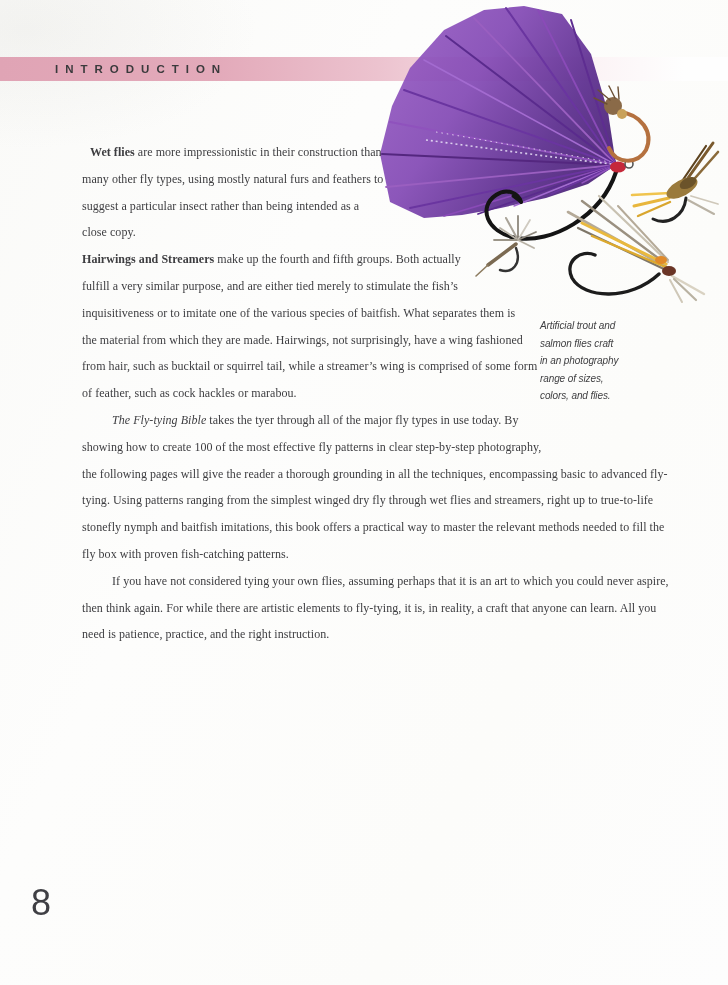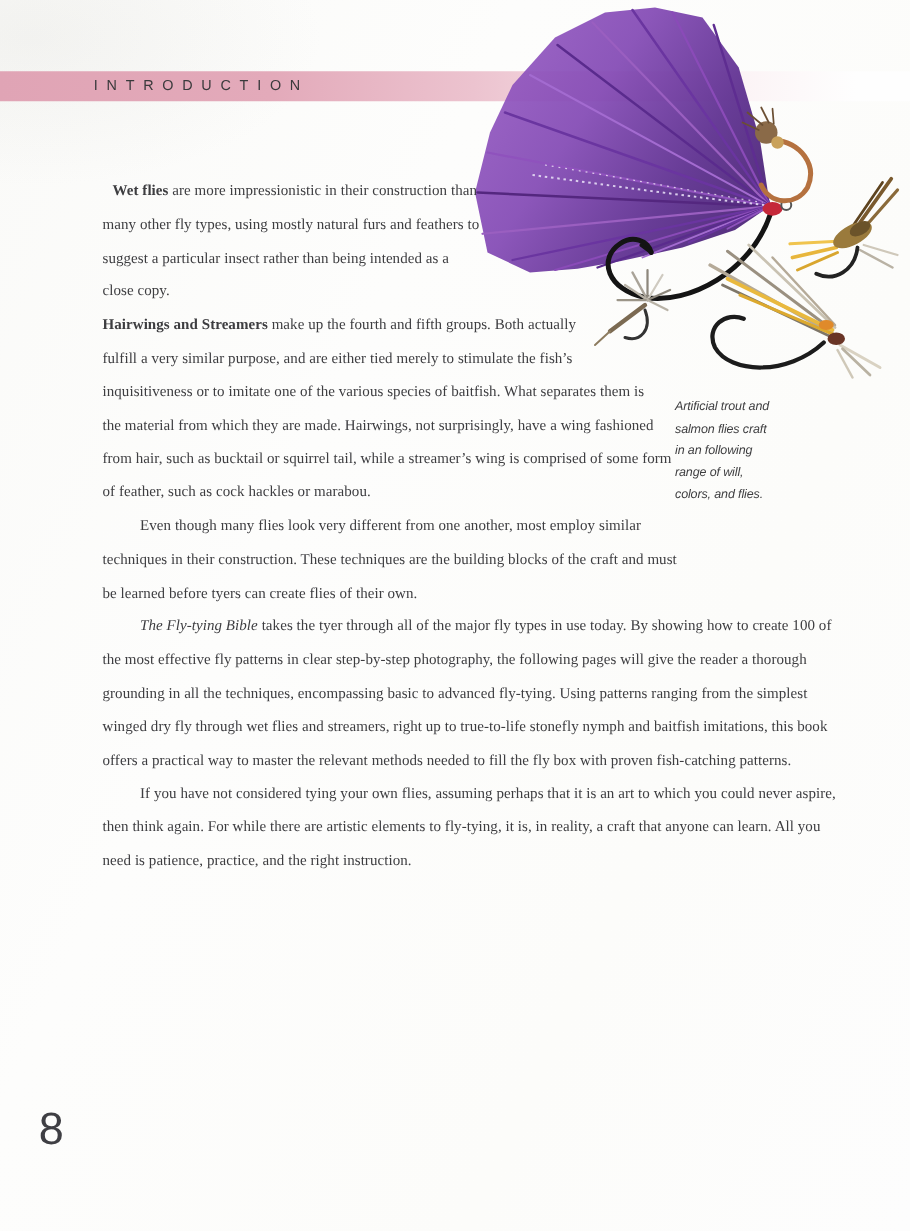--- a/index.html
+++ b/index.html
@@ -10,22 +10,22 @@
   }
   .page::before{ 
     content:"";position:absolute;left:0;top:0;width:260px;height:150px;
     background:radial-gradient(ellipse at 10% 20%, rgba(205,205,200,0.18), rgba(255,255,255,0) 70%);
   }
   .header-bar{
     position:absolute;left:0;top:57px;width:728px;height:24px;
     background:linear-gradient(to right,#e0a4b5 0%,#e3aaba 30%,#ecc3cf 52%,#f6dde4 68%,#fcf4f6 82%,#fefefe 94%);
   }
   .header-bar .label{
-    display:inline-block;margin-left:75px;line-height:24px;
-    font-size:11.5px;font-weight:400;letter-spacing:7px;color:#3a3a3c;
+    display:inline-block;margin-left:55px;line-height:24px;
+    font-size:11.5px;font-weight:700;letter-spacing:7px;color:#3a3a3c;
   }
   .flies{position:absolute;left:366px;top:2px;width:362px;height:308px;}
   .caption{
     position:absolute;left:540px;top:317px;width:130px;
     font-style:italic;font-size:10px;line-height:17.6px;color:#3e3e40;
     letter-spacing:-0.1px;
   }
   .text-flow{
     position:absolute;left:82px;top:139px;width:588px;
     font-size:12px;line-height:26.8px;color:#3d3d40;letter-spacing:0.05px;font-family:Liberation Serif, serif;
@@ -150,36 +150,35 @@
       </g>
       <ellipse cx="295" cy="258" rx="6" ry="4" fill="#e08a2a"></ellipse>
       <ellipse cx="303" cy="269" rx="7" ry="5" fill="#6a3526"></ellipse>
       <path d="M293,272 C264,299 218,297 206,276 C198,259 215,247 229,253" fill="none" stroke="#1c1c1c" stroke-width="3.4" stroke-linecap="round"></path>
     </g>
   </svg>
 
   <div class="caption">
     <div>Artificial trout and</div>
     <div>salmon flies craft</div>
-    <div>in an following</div>
-    <div>range of will,</div>
+    <div>in an photography</div>
+    <div>range of sizes,</div>
     <div>colors, and flies.</div>
   </div>
 
   <div class="text-flow">
     <div class="sp sp1"></div>
     <div class="sp sp2"></div>
     <div class="sp sp3"></div>
     <div class="sp sp4"></div>
 
     <p class="p-first"><span class="b">Wet flies</span><span> are more impressionistic in their construction than many other fly types, using mostly natural furs and feathers to suggest a particular insect rather than being intended as a close copy.</span></p>
 
     <p><span class="b">Hairwings and Streamers</span><span> make up the fourth and fifth groups. Both actually fulfill a very similar purpose, and are either tied merely to stimulate the fish’s inquisitiveness or to imitate one of the various species of baitfish. What separates them is the material from which they are made. Hairwings, not surprisingly, have a wing fashioned from hair, such as bucktail or squirrel tail, while a streamer’s wing is comprised of some form of feather, such as cock hackles or marabou.</span></p>
 
-    <p class="indent"><span>Even though many flies look very different from one another, most employ similar techniques in their construction. These techniques are the building blocks of the craft and must be learned before tyers can create flies of their own.</span></p>
 
     <p class="indent"><span class="it">The Fly-tying Bible</span><span> takes the tyer through all of the major fly types in use today. By showing how to create 100 of the most effective fly patterns in clear step-by-step photography, the following pages will give the reader a thorough grounding in all the techniques, encompassing basic to advanced fly-tying. Using patterns ranging from the simplest winged dry fly through wet flies and streamers, right up to true-to-life stonefly nymph and baitfish imitations, this book offers a practical way to master the relevant methods needed to fill the fly box with proven fish-catching patterns.</span></p>
 
     <p class="indent"><span>If you have not considered tying your own flies, assuming perhaps that it is an art to which you could never aspire, then think again. For while there are artistic elements to fly-tying, it is, in reality, a craft that anyone can learn. All you need is patience, practice, and the right instruction.</span></p>
   </div>
 
   <div class="page-number">8</div>
 
 </div>
 

